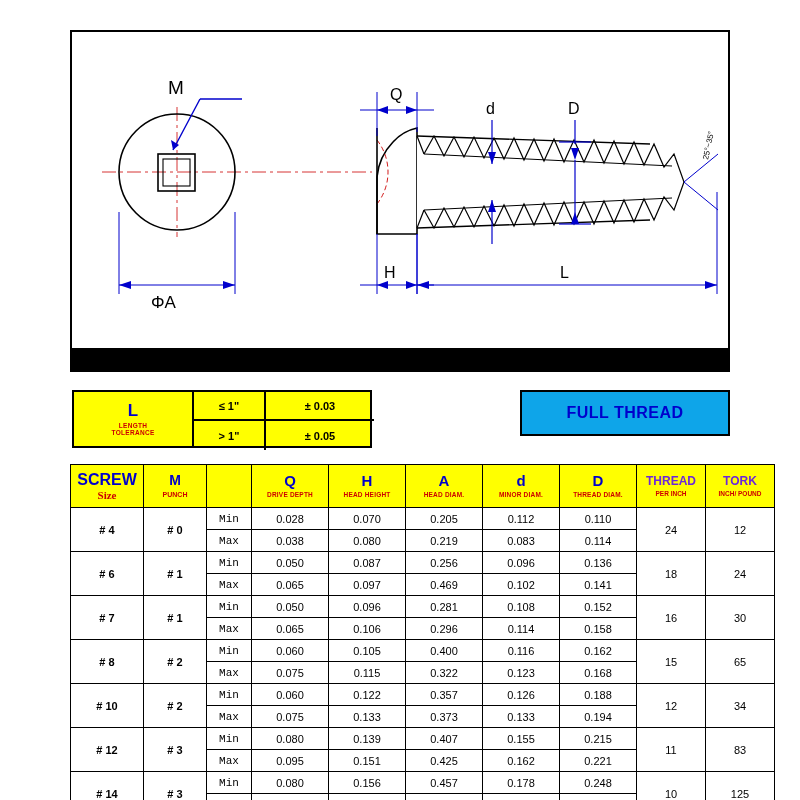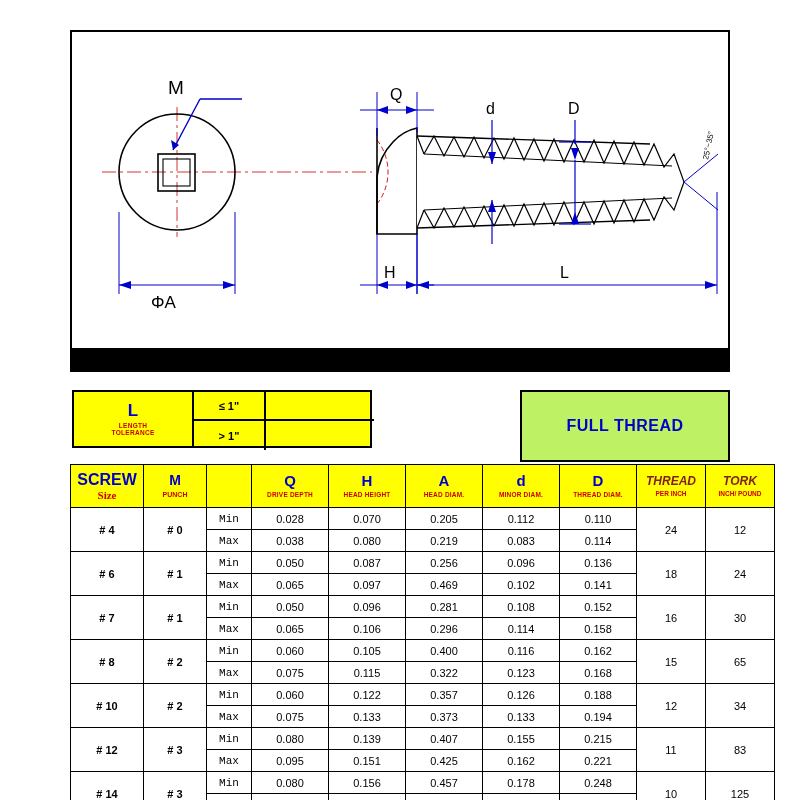--- a/index.html
+++ b/index.html
@@ -17,34 +17,34 @@
   #tol-l-cell{position:absolute;left:0;top:0;width:120px;height:100%;border-right:2px solid #000;box-sizing:border-box;display:flex;flex-direction:column;align-items:center;justify-content:center;}
   #tol-l-letter{font-size:17px;font-weight:bold;color:#0000cc;line-height:1;}
   #tol-l-sub{font-size:6.5px;font-weight:bold;color:#cc0000;letter-spacing:.3px;margin-top:3px;text-align:center;line-height:1.15;}
   .tol-row{position:absolute;left:120px;width:180px;height:29px;box-sizing:border-box;display:flex;}
   .tol-row.top{top:0;border-bottom:2px solid #000;}
   .tol-row.bot{top:29px;}
   .tol-cond{width:72px;border-right:2px solid #000;box-sizing:border-box;display:flex;align-items:center;justify-content:center;font-size:11px;font-weight:bold;}
   .tol-val{flex:1;display:flex;align-items:center;justify-content:center;font-size:11px;font-weight:bold;}
 
   
-  #full-thread-box{position:absolute;left:520px;top:390px;width:210px;height:72px;border:2px solid #000;background:#bef264;box-sizing:border-box;display:flex;align-items:center;justify-content:center;}
+  #full-thread-box{position:absolute;left:520px;top:390px;width:210px;height:46px;border:2px solid #000;background:#0ea5e9;box-sizing:border-box;display:flex;align-items:center;justify-content:center;}
   #full-thread-label{font-size:16px;font-weight:bold;color:#0000cc;letter-spacing:.5px;}
 
   
   #spec-table{position:absolute;left:70px;top:464px;border-collapse:collapse;}
   #spec-table td,#spec-table th{border:1px solid #000;text-align:center;vertical-align:middle;font-size:11px;padding:0;}
   .hdr-cell{background:#ffff00;height:42px;}
   .hdr-big{font-size:15px;font-weight:bold;color:#0000cc;line-height:1.05;}
   .hdr-small{font-size:6.5px;font-weight:bold;color:#cc0000;letter-spacing:.2px;line-height:1.2;margin-top:2px;}
   .hdr-screw-1{font-size:16px;font-weight:bold;color:#0000cc;line-height:1.2;}
   .hdr-screw-2{font-size:11px;font-weight:bold;color:#cc0000;line-height:1.2;font-family:Liberation Serif, serif;}
   .hdr-m-1{font-size:14px;font-weight:bold;color:#0000cc;line-height:1.1;}
   .hdr-m-2{font-size:7px;font-weight:bold;color:#cc0000;line-height:1.2;margin-top:2px;}
-  .hdr-tt-1{font-size:12px;font-weight:bold;color:#7f1d1d;line-height:1.1;font-style:italic;}
+  .hdr-tt-1{font-size:12px;font-weight:bold;color:#6d28d9;line-height:1.1;}
   .hdr-tt-2{font-size:6.5px;font-weight:bold;color:#cc0000;line-height:1.2;margin-top:2px;}
   .c-size{width:72px;font-size:12px;font-weight:bold;}
   .c-punch{width:62px;font-size:11px;font-weight:bold;}
   .c-mm{width:44px;font-size:9.5px;font-family:Liberation Mono, monospace;}
   .c-val{width:76px;font-size:11px;}
   .c-end{width:68px;font-size:11px;}
   .rowcell{height:21px;}
 </style>
 </head>
 <body>
@@ -161,23 +161,25 @@
 <div id="tolerance-box">
   <div id="tol-l-cell">
     <div id="tol-l-letter">L</div>
     <div id="tol-l-sub">
       <span>LENGTH</span><br>
       <span>TOLERANCE</span>
     </div>
   </div>
   <div class="tol-row top">
     <div class="tol-cond">≤ 1"</div>
+    <div class="tol-val">± 0.03</div>
   </div>
   <div class="tol-row bot">
     <div class="tol-cond">&gt; 1"</div>
+    <div class="tol-val">± 0.05</div>
   </div>
 </div>
 
 <div id="full-thread-box">
   <span id="full-thread-label">FULL THREAD</span>
 </div>
 
 <table id="spec-table">
   <thead>
     <tr>

